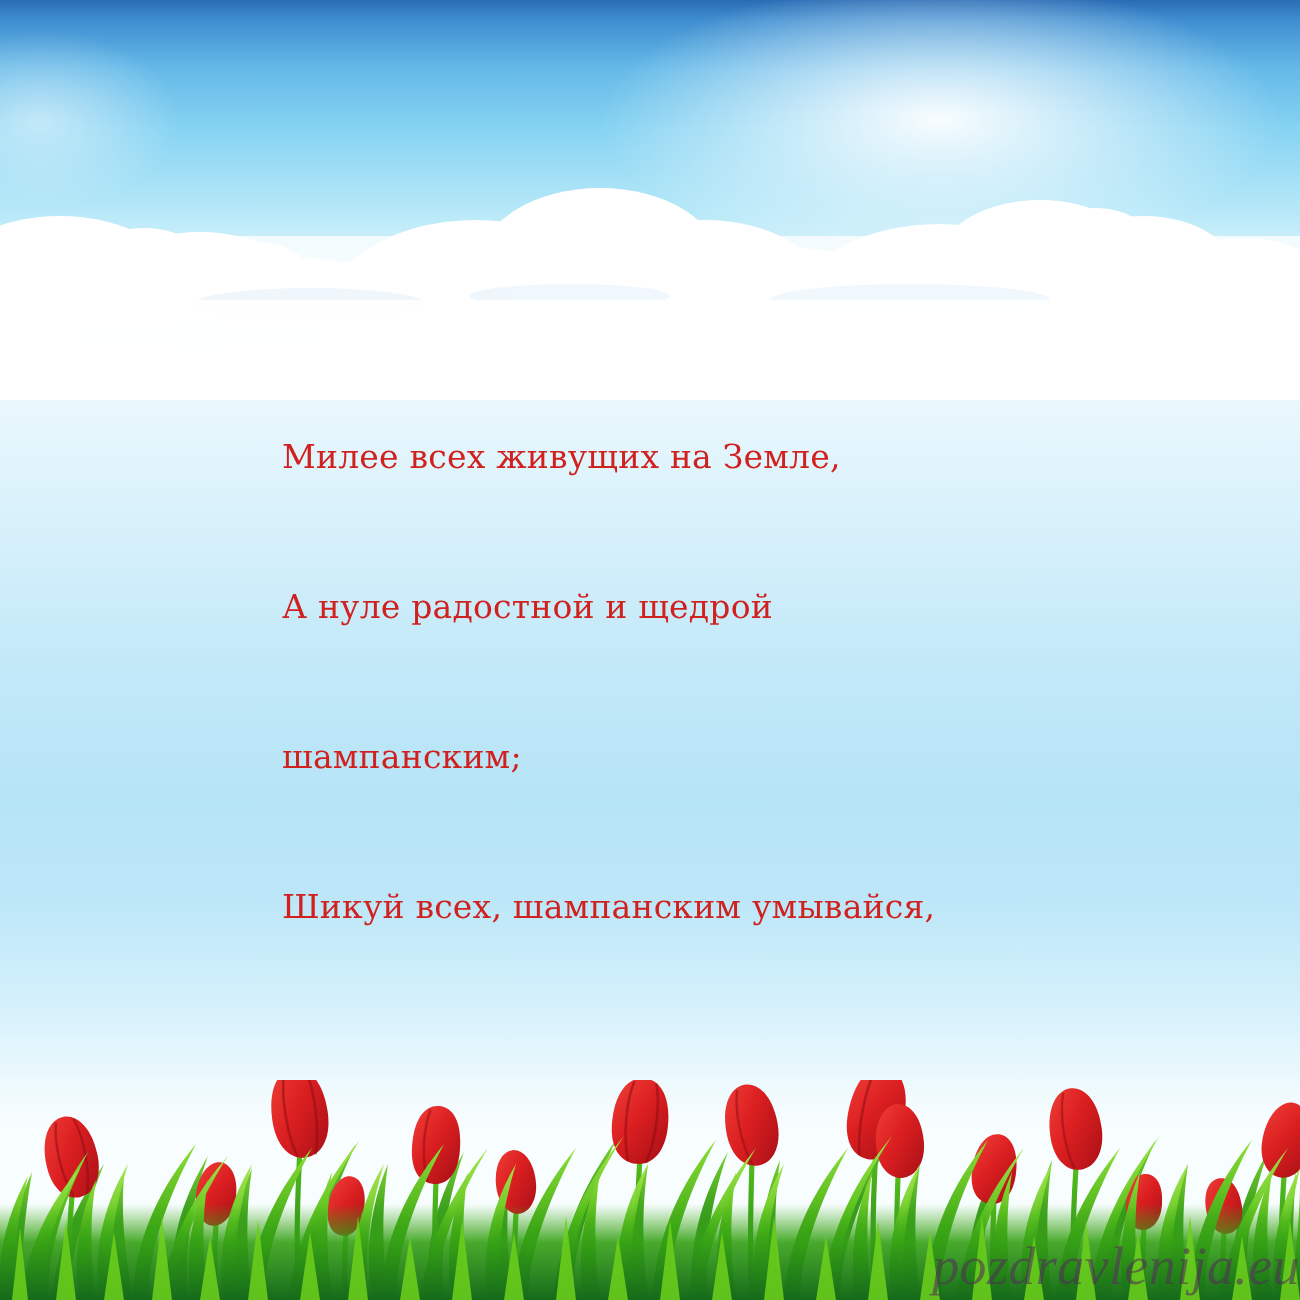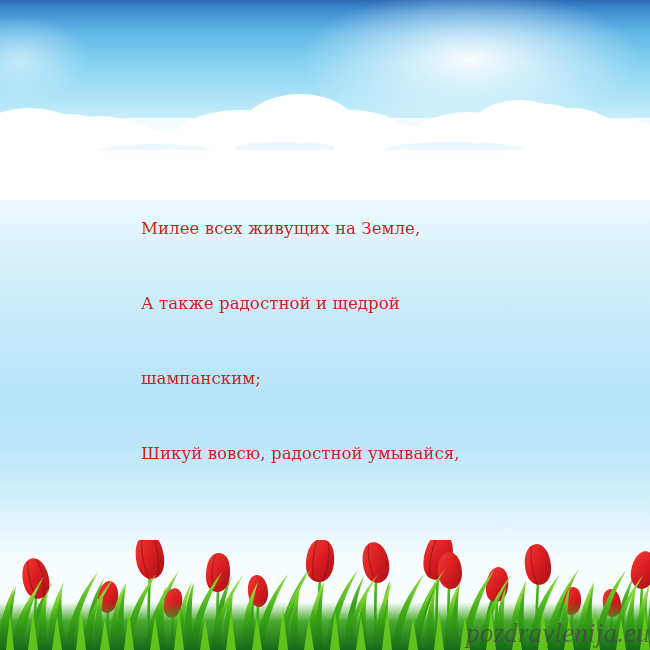--- a/index.html
+++ b/index.html
@@ -124,23 +124,23 @@
         <ellipse cx="455" cy="150" rx="70" ry="8" fill="#e3f0fb"></ellipse>
         <ellipse cx="100" cy="168" rx="70" ry="7" fill="#eaf4fc"></ellipse>
       </g>
 
       <rect x="0" y="150" width="650" height="50" fill="#ffffff" opacity=".9"></rect>
     </svg>
   </div>
 
   <div id="poem">
     <span class="ln">Милее всех живущих на Земле,</span>
-    <span class="ln">А также радостной и щедрой</span>
+    <span class="ln">А нуле радостной и щедрой</span>
     <span class="ln">шампанским;</span>
-    <span class="ln">Шикуй вовсю, радостной умывайся,</span>
+    <span class="ln">Шикуй всех, шампанским умывайся,</span>
   </div>
 
   <div id="grass">
     <svg class="grass-svg" width="650" height="110" viewBox="0 0 650 110">
       <defs>
         <linearGradient id="bladeA" x1="0" y1="1" x2="0" y2="0">
           <stop offset="0%" stop-color="#0f6b18"></stop>
           <stop offset="45%" stop-color="#3faa16"></stop>
           <stop offset="100%" stop-color="#8ede35"></stop>
         </linearGradient>

